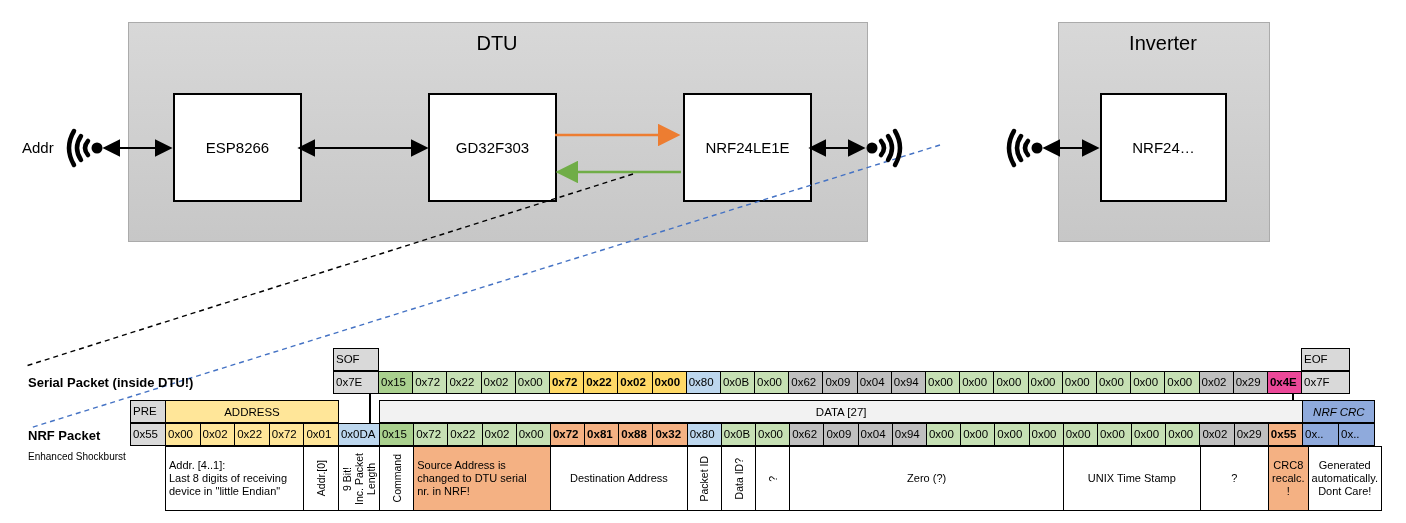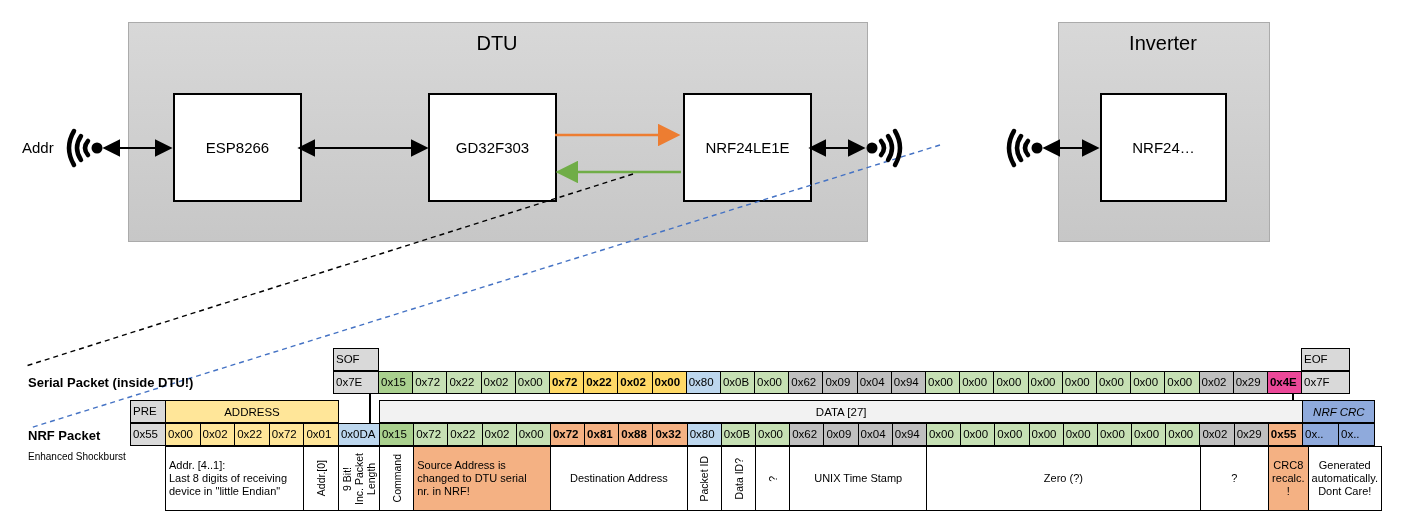--- a/index.html
+++ b/index.html
@@ -203,22 +203,22 @@
         <div class="cell ann" style="flex: 0 0 137.8px; background: rgb(255, 255, 255);">Destination Address</div>
         <div class="cell ctr" style="flex: 0 0 35.2px; background: rgb(255, 255, 255);">
           <span class="vert">Packet ID</span>
         </div>
         <div class="cell ctr" style="flex: 0 0 35.2px; background: rgb(255, 255, 255);">
           <span class="vert">Data ID?</span>
         </div>
         <div class="cell ctr" style="flex: 0 0 35.2px; background: rgb(255, 255, 255);">
           <span class="vert">?</span>
         </div>
+        <div class="cell ann" style="flex: 0 0 274.6px; background: rgb(255, 255, 255);">Zero (?)</div>
         <div class="cell ann" style="flex: 0 0 137.8px; background: rgb(255, 255, 255);">UNIX Time Stamp</div>
-        <div class="cell ann" style="flex: 0 0 274.6px; background: rgb(255, 255, 255);">Zero (?)</div>
         <div class="cell ann" style="flex: 0 0 69.4px; background: rgb(255, 255, 255);">?</div>
         <div class="cell ann" style="flex: 0 0 35.2px; background: rgb(244, 177, 131);">CRC8
 recalc.
 !</div>
         <div class="cell ann" style="flex: 0 0 73px; background: rgb(255, 255, 255);">Generated
 automatically.
 Dont Care!</div>
       </div>
     </div>
 </div>

